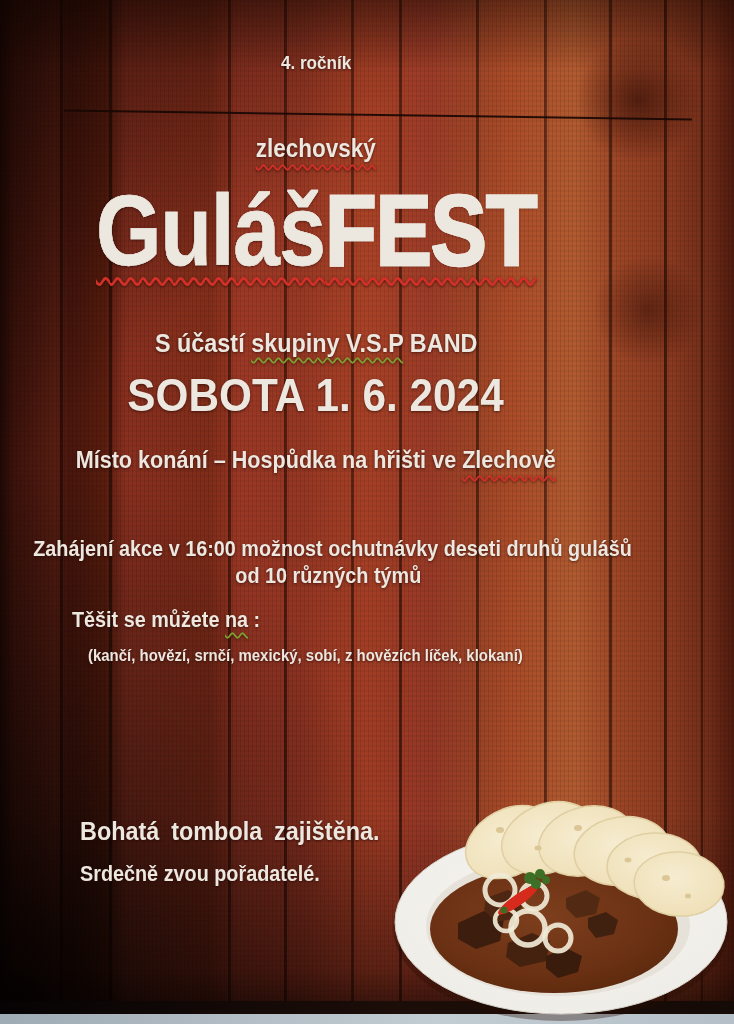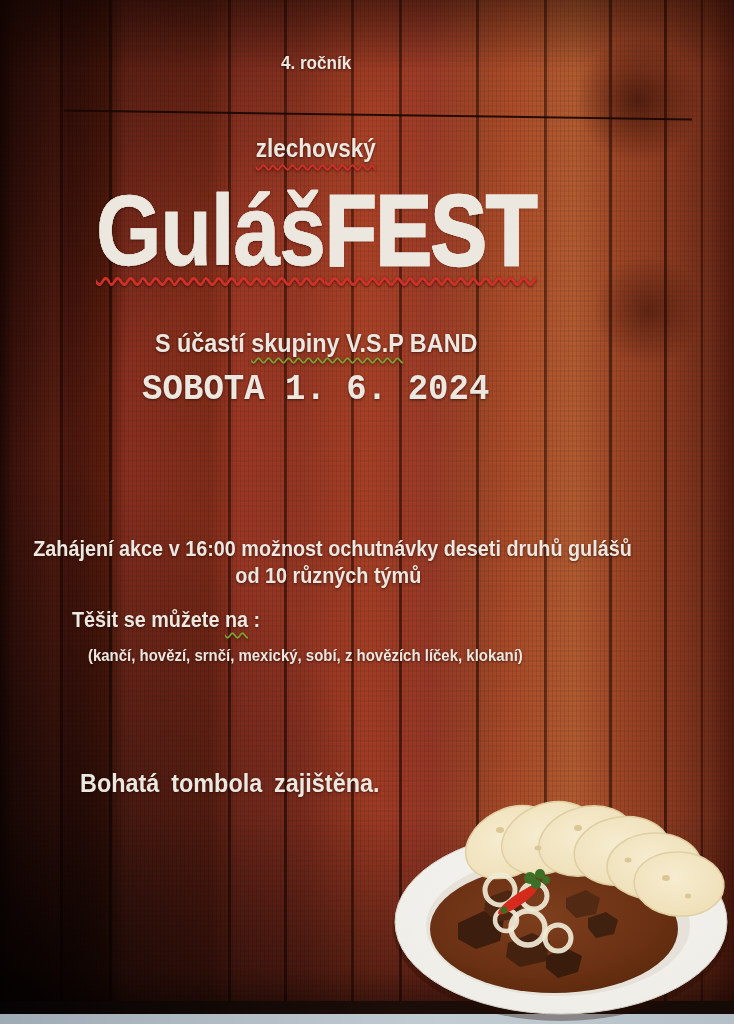--- a/index.html
+++ b/index.html
@@ -62,30 +62,30 @@
           text-decoration-thickness:1.5px;text-underline-offset:5px;}
   .edition{top:52px;font-size:19px;}
   .divider{position:absolute;left:64px;top:114px;width:628px;height:2px;
     background:rgba(22,7,3,.9);transform:rotate(.8deg);z-index:4;}
   .pretitle{top:134px;font-size:25px;}
   .title{top:180px;font-size:100px;line-height:1.0;letter-spacing:-1px;}
   .title .cond{transform:scaleX(.84);}
   .title-light{-webkit-text-stroke:.5px #ece7df;}
   .title-bold{-webkit-text-stroke:2.5px #ece7df;}
   .band{top:328px;font-size:26px;}
-  .date{top:368px;font-size:37px;font-family:Liberation Mono, monospace;}
+  .date{top:368px;font-size:46px;}
   .date .cond{transform:scaleX(.92);}
   .venue{top:446px;font-size:24px;}
   .open1{top:536px;font-size:22px;}
   .open2{top:563px;font-size:22px;padding-left:12px;}
   .lookfwd{left:72px;top:607px;font-size:22px;}
   .varieties{left:88px;top:646px;font-size:17px;}
   .varieties .cond-l{transform:scaleX(.88);}
   .evening{left:82px;top:726px;font-size:23px;}
-  .tombola{left:80px;top:768px;font-size:26px;word-spacing:6px;}
+  .tombola{left:80px;top:816px;font-size:26px;word-spacing:6px;}
   .invite{left:80px;top:861px;font-size:22px;}
   
   .plate{position:absolute;left:388px;top:778px;z-index:6;}
 </style>
 </head>
 <body>
 
 <div class="stage">
   <div class="wood"></div>
 
@@ -108,20 +108,25 @@
   <div class="txt center band">
     <span class="cond">
       <span>S účastí </span><span class="sq-green" style="text-decoration-color:#7f9c32;">skupiny V.S.P</span><span> BAND</span>
     </span>
   </div>
 
   <div class="txt center date">
     <span class="cond">SOBOTA 1. 6. 2024</span>
   </div>
 
+  <div class="txt center venue">
+    <span class="cond">
+      <span>Místo konání – Hospůdka na hřišti ve </span><span class="sq-red" style="text-decoration-color:#d03028;">Zlechově</span>
+    </span>
+  </div>
 
   <div class="txt center open1">
     <span class="cond">Zahájení akce v 16:00 možnost ochutnávky deseti druhů gulášů</span>
   </div>
   <div class="txt center open2">
     <span class="cond">od 10 různých týmů</span>
   </div>
 
   <div class="txt lookfwd">
     <span class="cond-l">
@@ -129,20 +134,23 @@
     </span>
   </div>
 
   <div class="txt varieties">
     <span class="cond-l">(kančí, hovězí, srnčí, mexický, sobí, z hovězích líček, klokaní)</span>
   </div>
 
 
   <div class="txt tombola">
     <span class="cond-l">Bohatá tombola zajištěna.</span>
+  </div>
+  <div class="txt invite">
+    <span class="cond-l">Srdečně zvou pořadatelé.</span>
   </div>
 
   <div class="strip-dark"></div>
   <div class="strip-light"></div>
 
   <svg class="plate" width="346" height="246" viewBox="0 0 346 246">
     <defs>
       <radialGradient id="sauce" cx="45%" cy="40%" r="75%">
         <stop offset="0%" stop-color="#7d3f1d"></stop>
         <stop offset="60%" stop-color="#6b3114"></stop>

